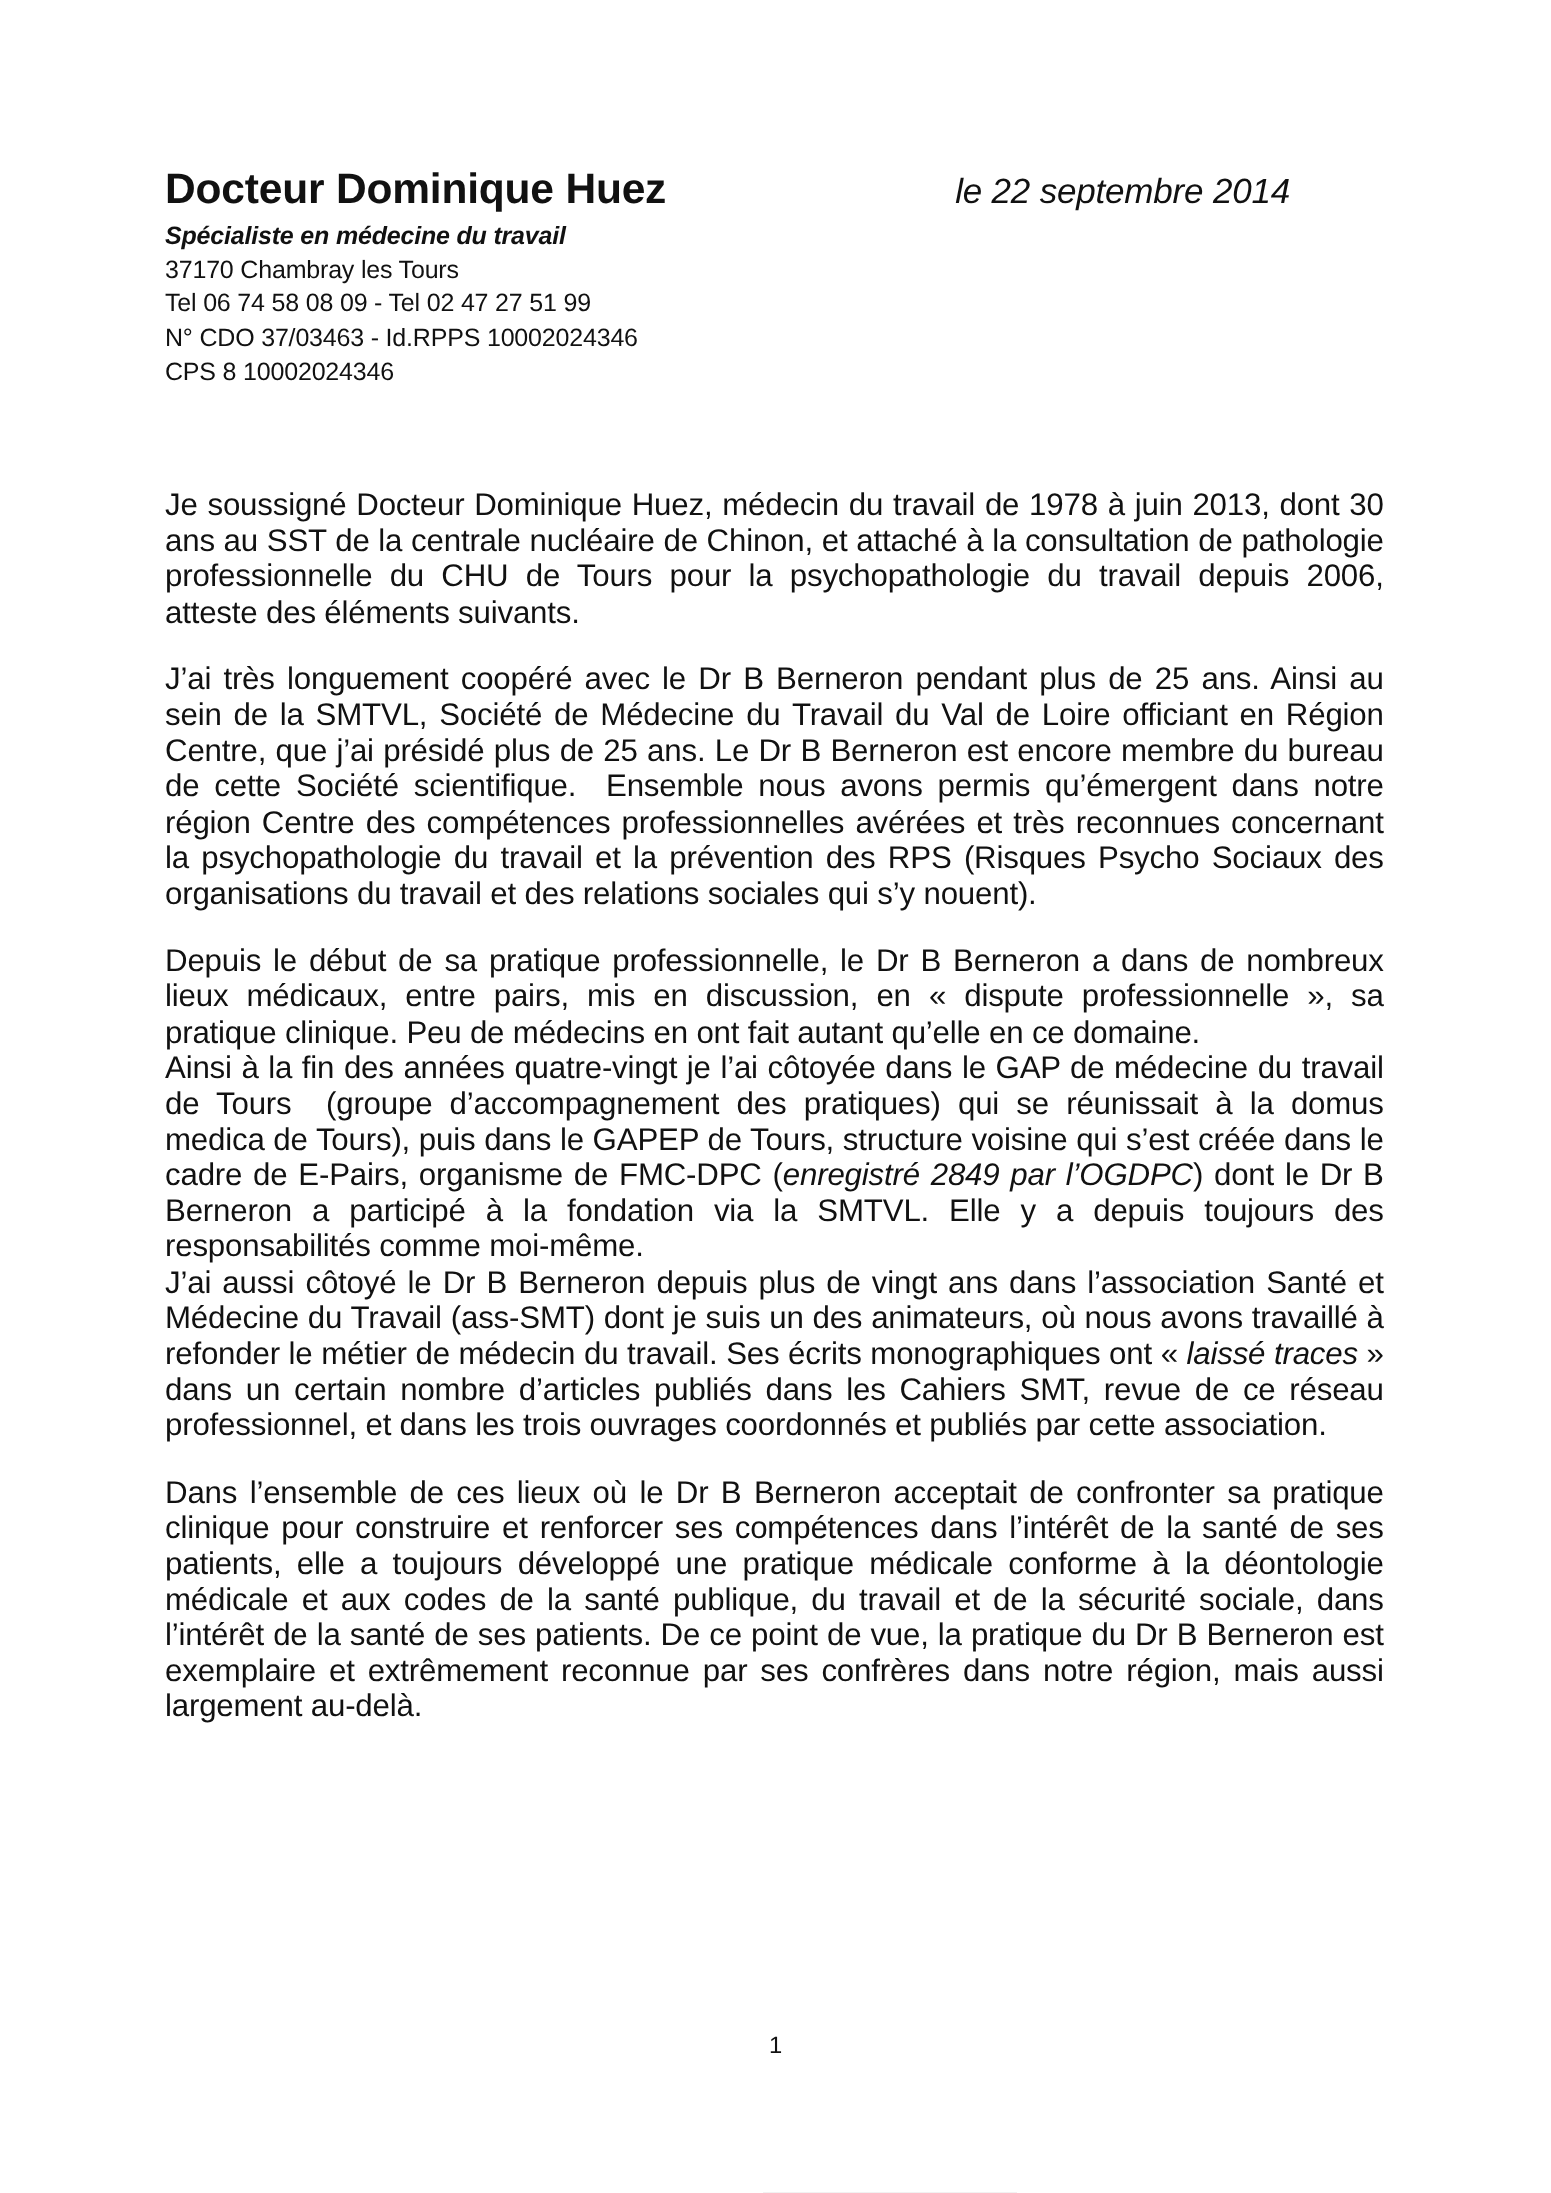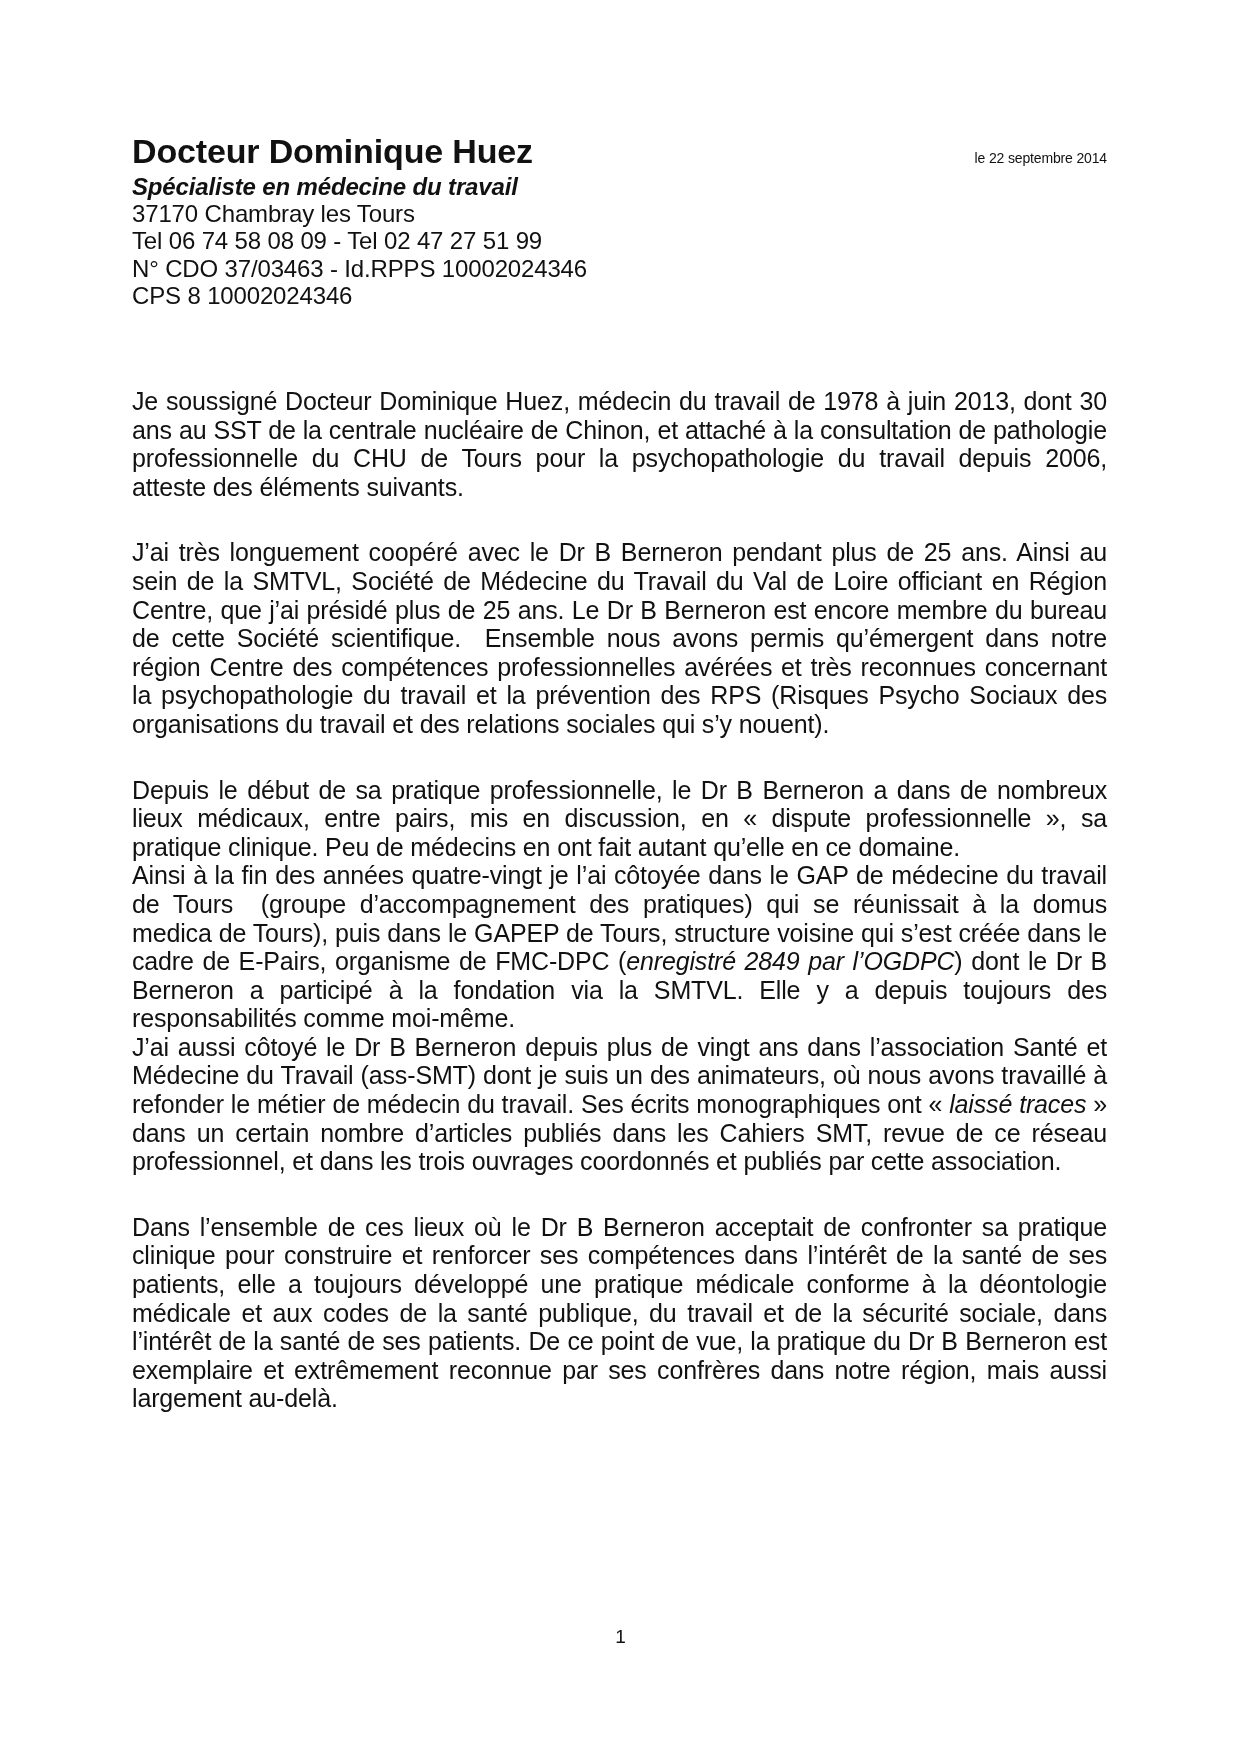--- a/index.html
+++ b/index.html
@@ -25,24 +25,26 @@
     align-items: baseline;
     margin-bottom: 7px;
   }
   .sender-name {
     margin: 0;
     font-size: 34px;
     font-weight: bold;
     line-height: 30px;
   }
   .letter-date {
-    font-size: 14px;
+    font-size: 28px;
+    margin-right: 75px;
+    font-style: italic;
   }
   .hline {
-    font-size: 24px;
+    font-size: 20px;
     line-height: 27.2px;
   }
   .specialty {
     font-weight: bold;
     font-style: italic;
   }
   .email {
     color: var(--link-color, #0000EE);
     text-decoration: underline;
     cursor: pointer;
@@ -51,21 +53,21 @@
     margin-top: 78px;
     text-align: justify;
   }
   .para {
     margin: 0;
     font-size: 25px;
     line-height: 28.6px;
     text-align: justify;
   }
   .para.spaced {
-    margin-top: 37px;
+    margin-top: 25px;
   }
   .italic {
     font-style: italic;
   }
   .footer {
     position: absolute;
     left: 0;
     right: 0;
     top: 1626px;
     text-align: center;

